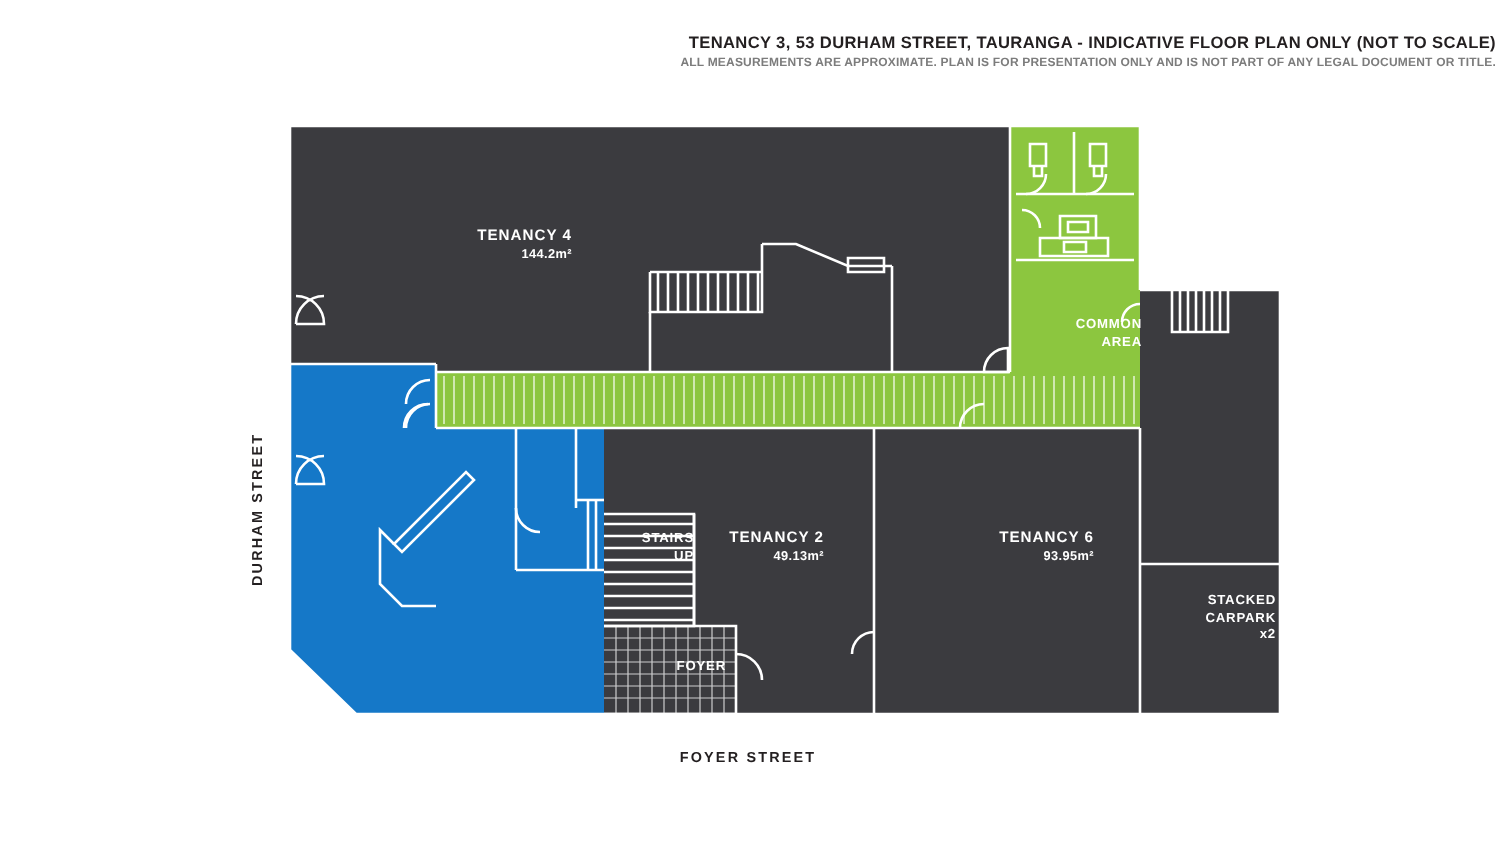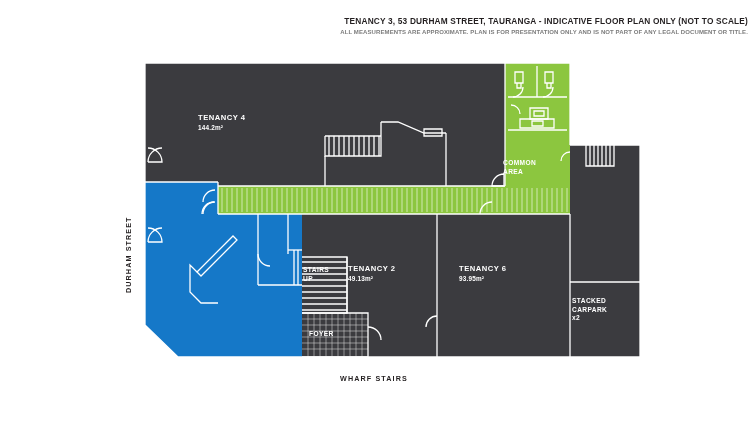--- a/index.html
+++ b/index.html
@@ -65,21 +65,21 @@
     transform: rotate(-90deg) translate(-75px, 14px);
   }
   #wharf-street {
     left: 0;
     top: 374px;
     width: 748px;
     text-align: center;
   }
   .room-label {
     position: absolute;
-    text-align: left;
+    text-align: right;
     color: #ffffff;
     white-space: nowrap;
     pointer-events: none;
   }
   .room-label .name {
     font-size: 7.6px;
     font-weight: bold;
     letter-spacing: 0.5px;
     line-height: 10px;
   }
@@ -361,16 +361,16 @@
       <div class="name">FOYER</div>
     </div>
 
     <div class="room-label small" style="left:572px; top:297px; width:66px;">
       <div class="name">STACKED</div>
       <div class="name">CARPARK</div>
       <div class="name">x2</div>
     </div>
 
     <div class="street-label" id="durham-street">DURHAM STREET</div>
-    <div class="street-label" id="wharf-street">WHARF STAIRS</div>
+    <div class="street-label" id="wharf-street">FOYER STREET</div>
   </div>
 
 </div>
 
 </body></html>

